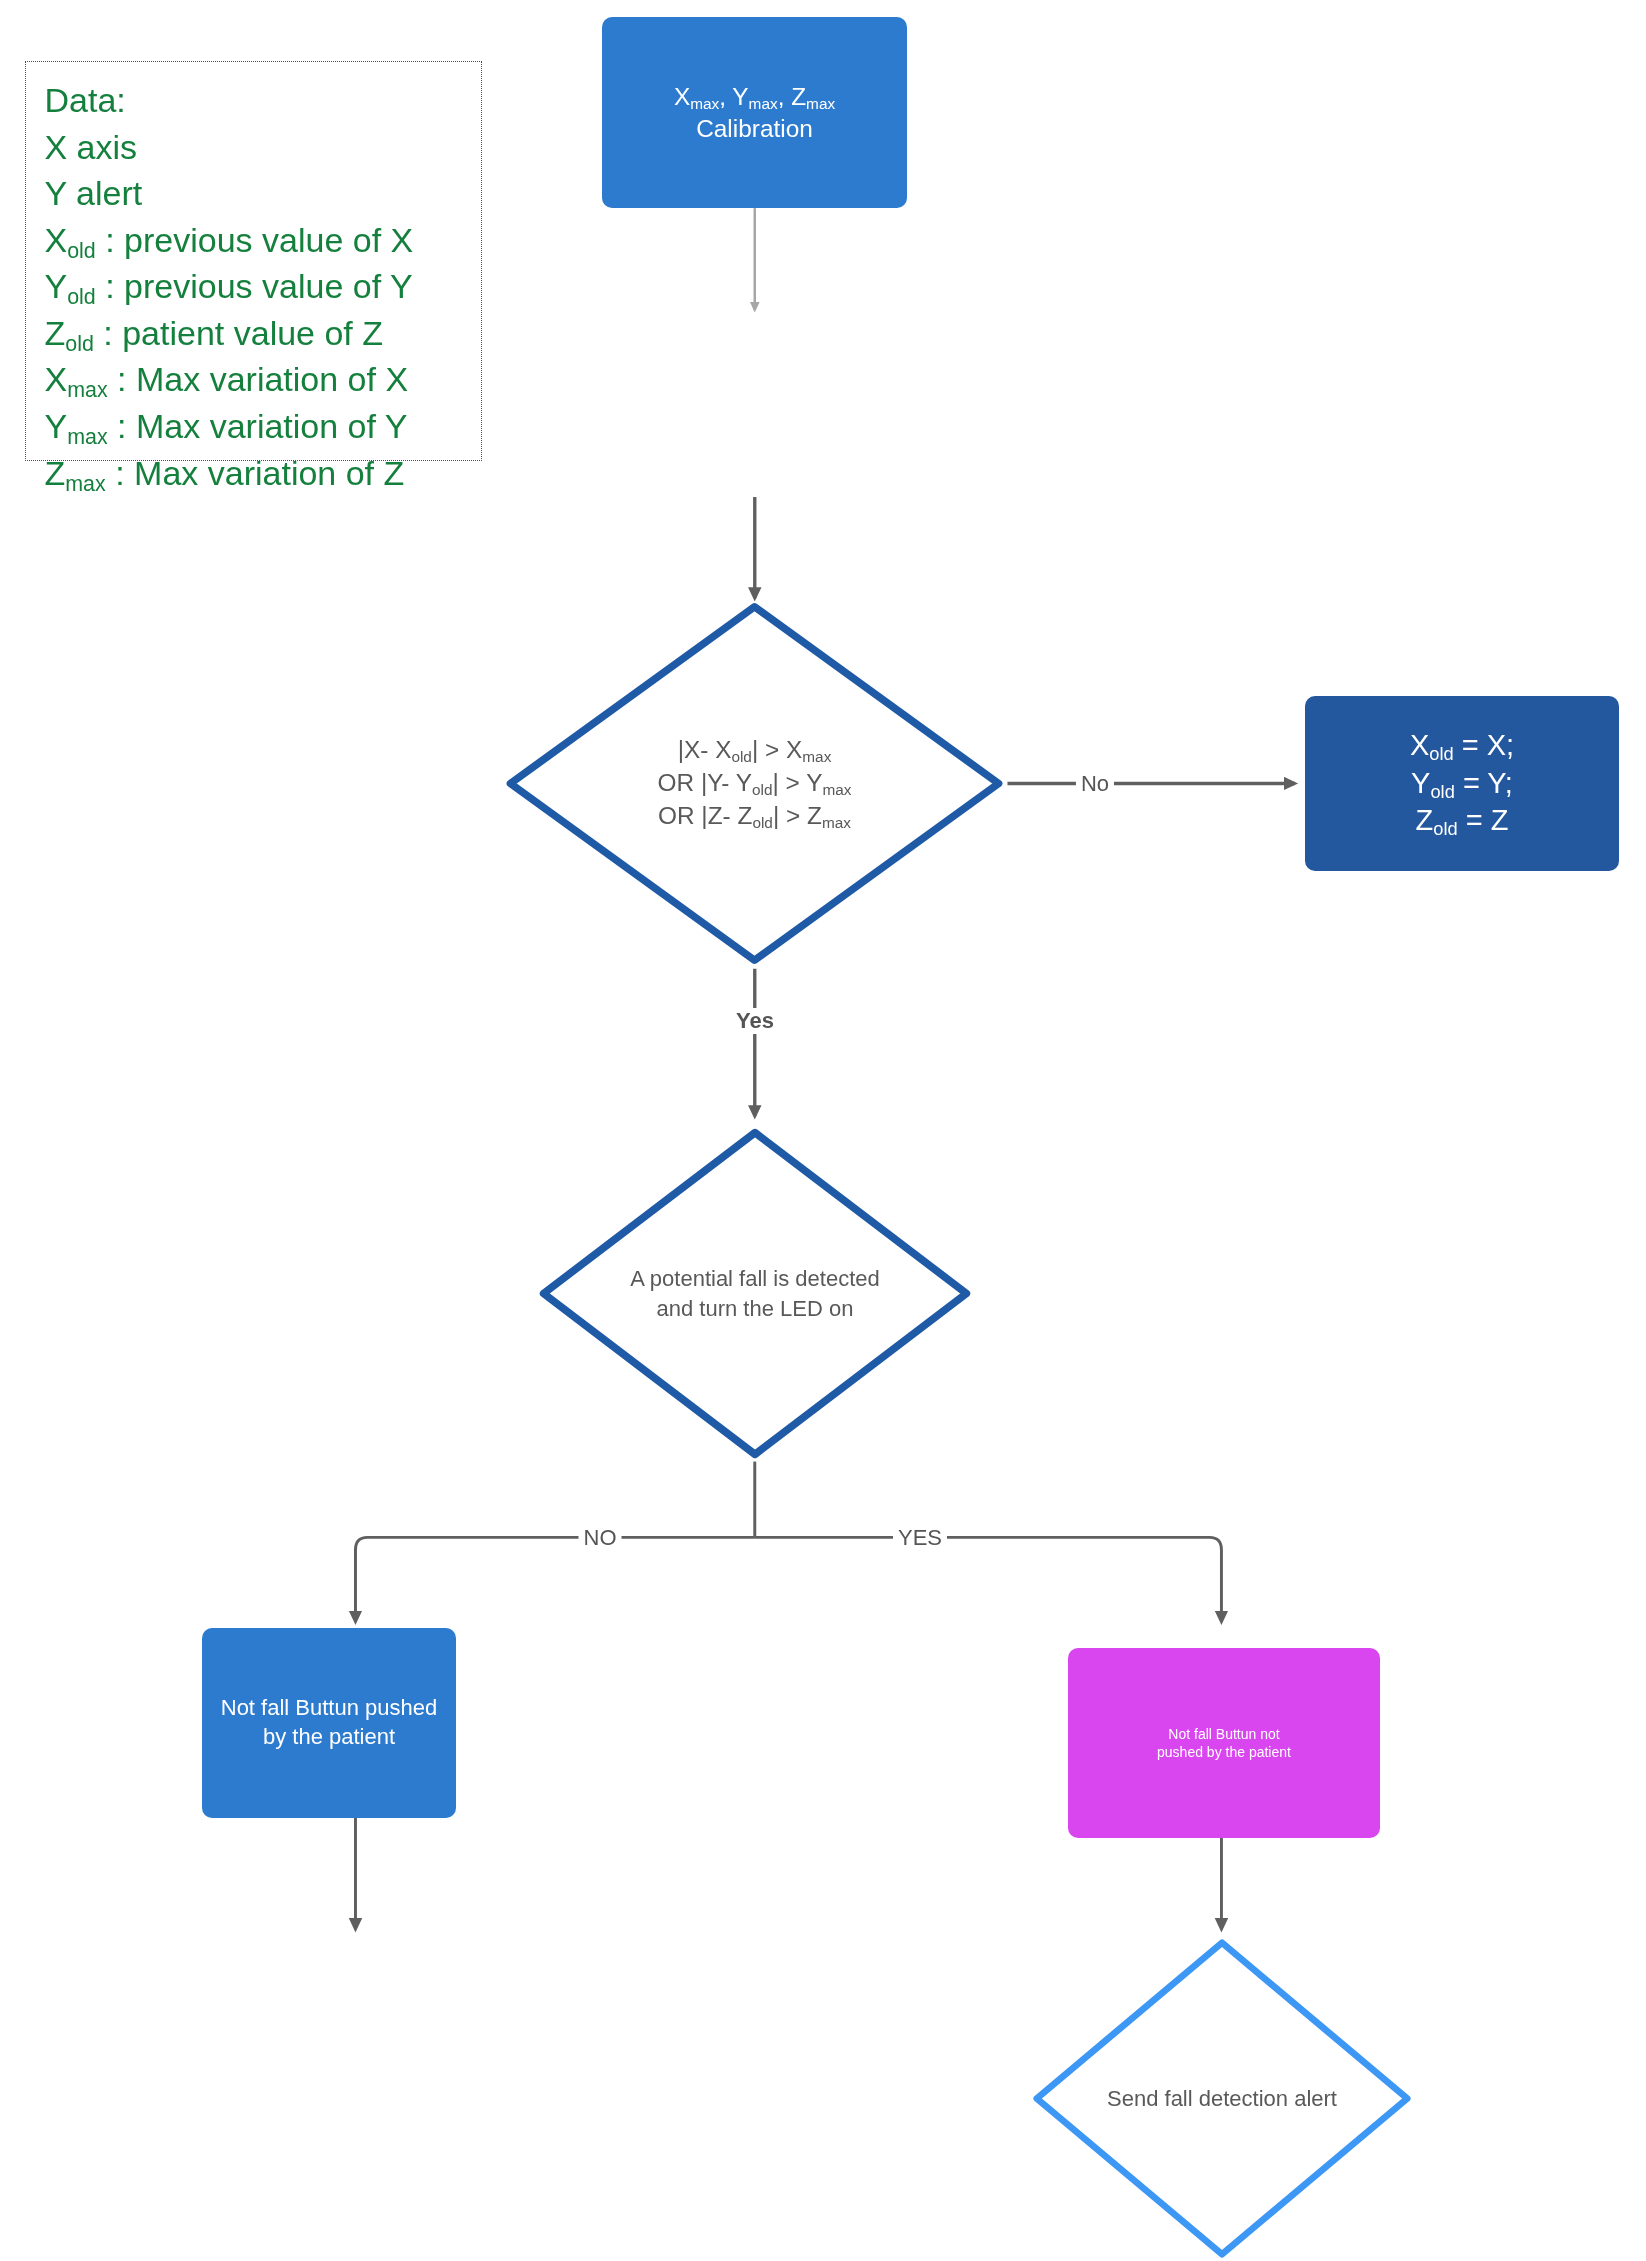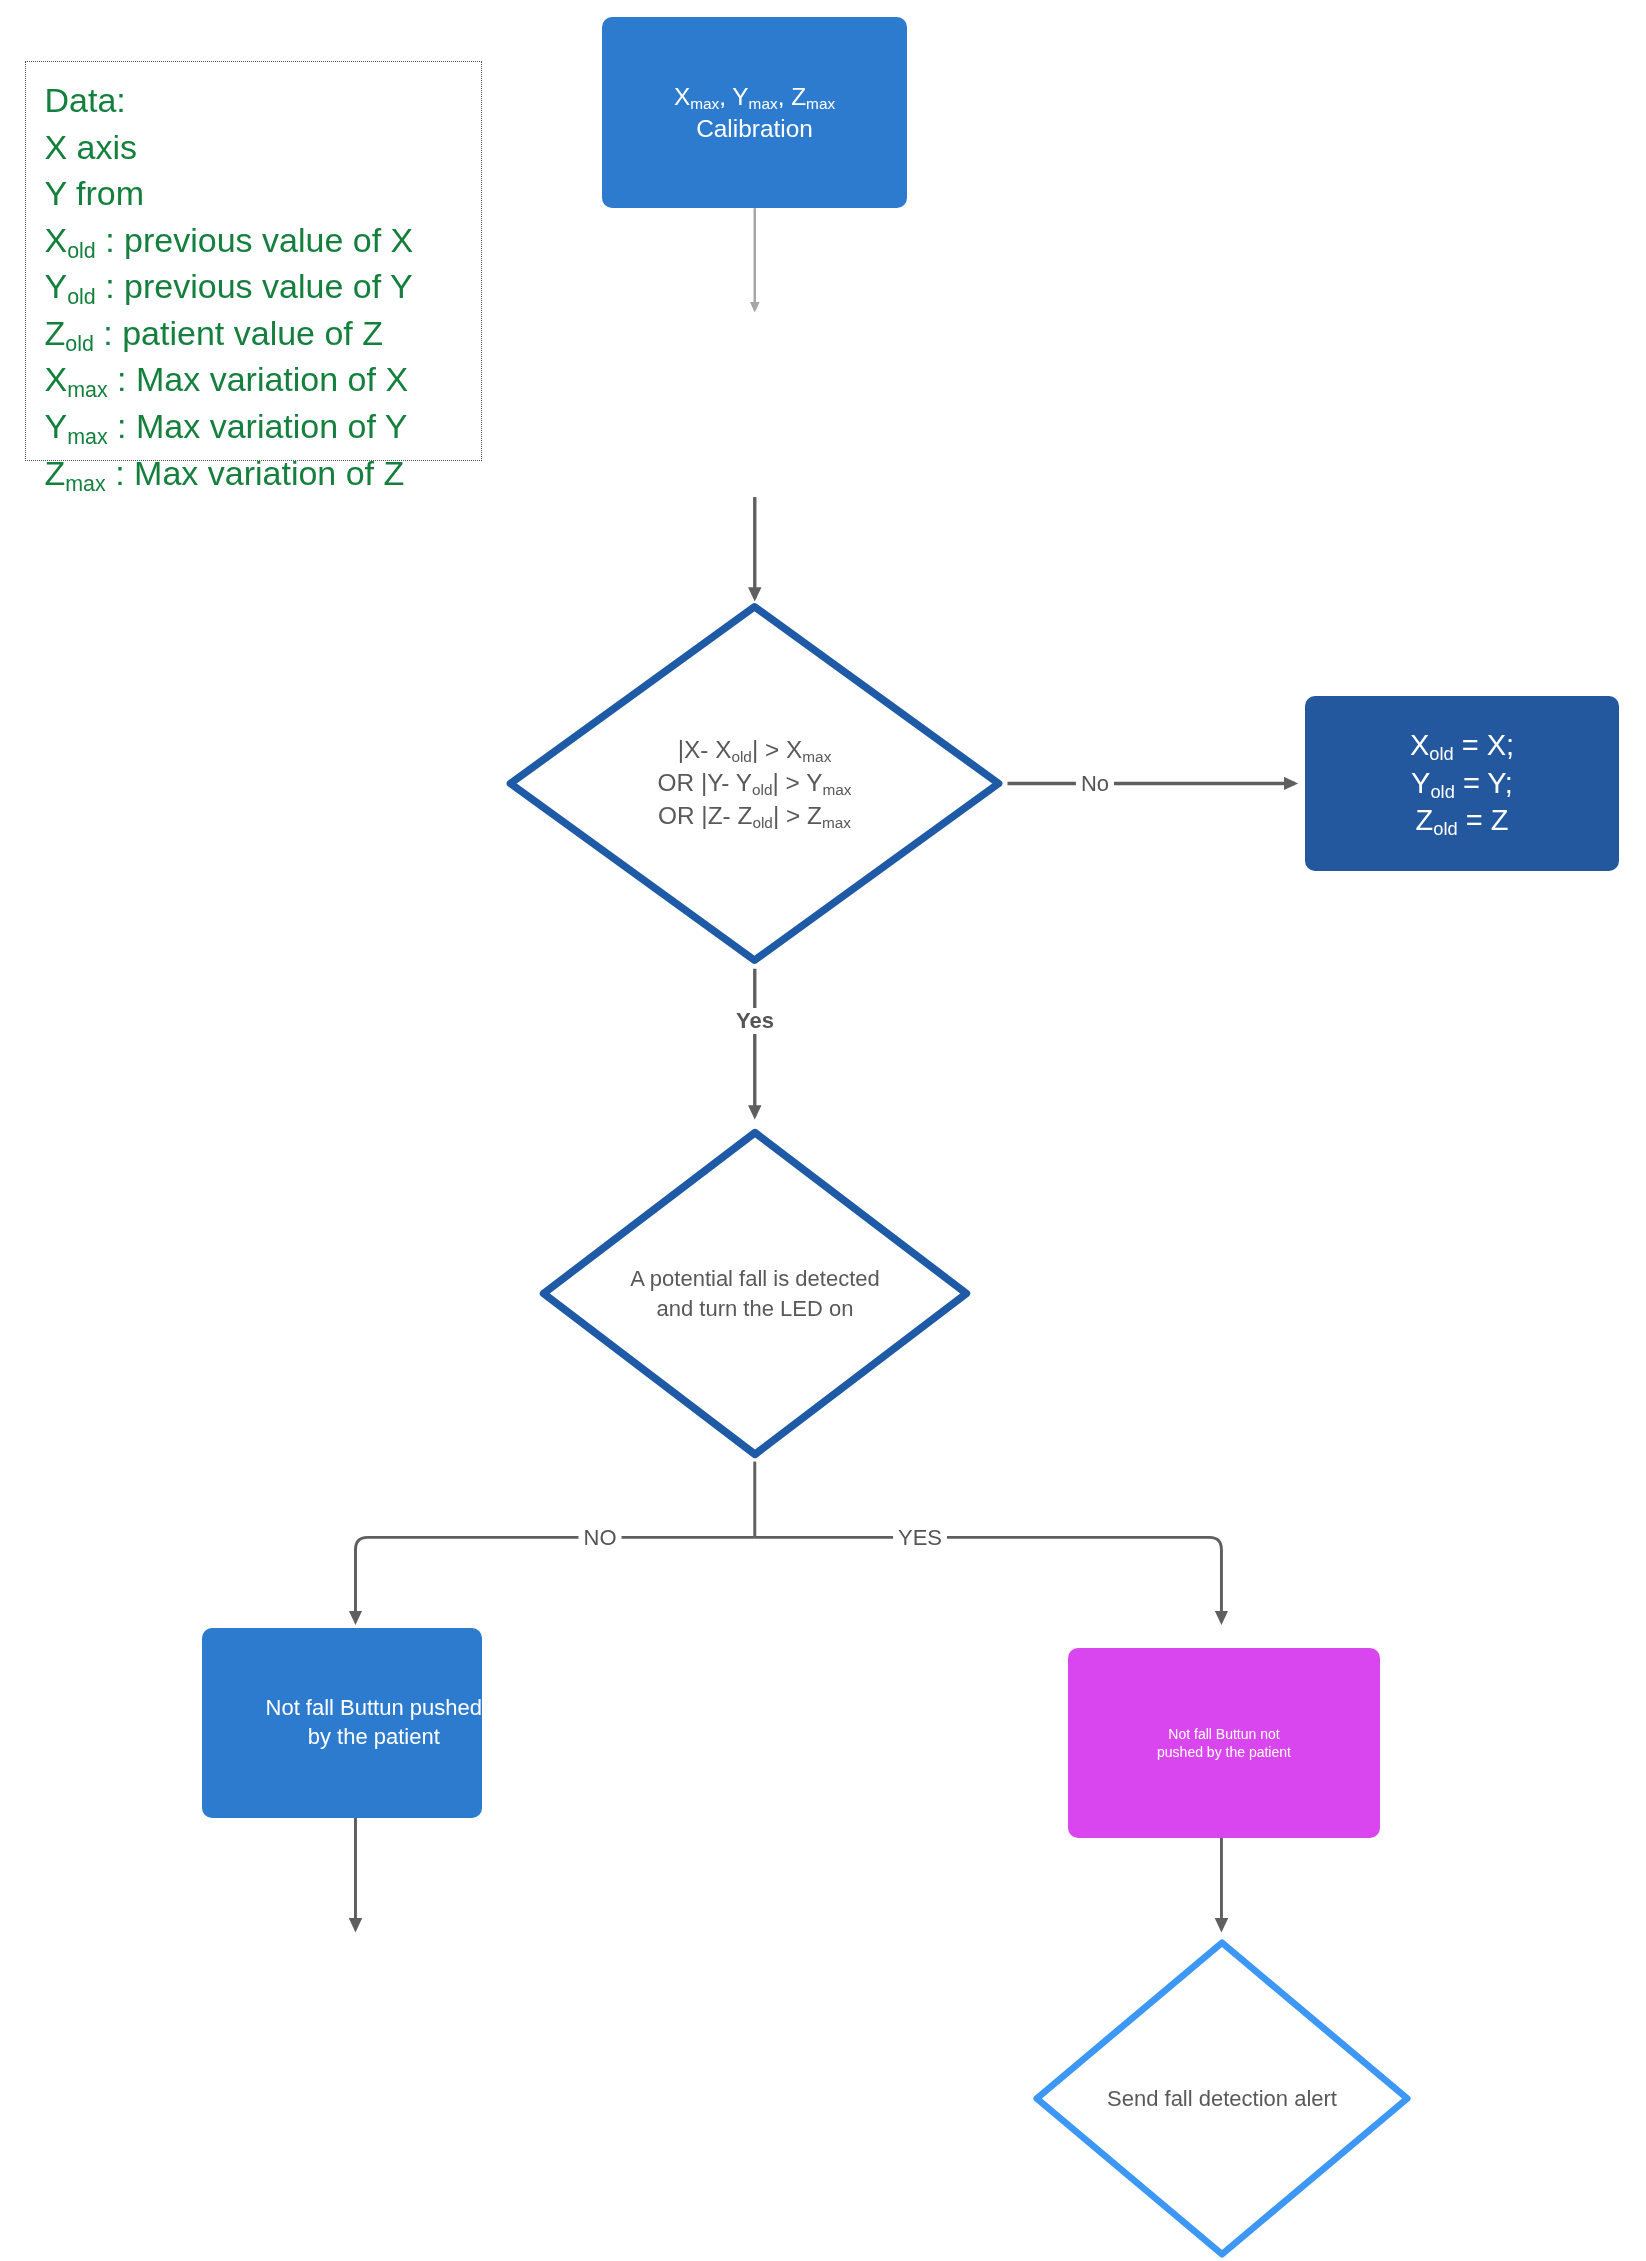--- a/index.html
+++ b/index.html
@@ -148,21 +148,21 @@
   </svg>
 
   <div class="legend">
     <div class="legend-line">
       <span>Data:</span><sub></sub><span></span>
     </div>
     <div class="legend-line">
       <span>X axis</span><sub></sub><span></span>
     </div>
     <div class="legend-line">
-      <span>Y from</span><sub></sub><span></span>
+      <span>Y alert</span><sub></sub><span></span>
     </div>
     <div class="legend-line">
       <span>X</span><sub>old</sub><span> : previous value of X</span>
     </div>
     <div class="legend-line">
       <span>Y</span><sub>old</sub><span> : previous value of Y</span>
     </div>
     <div class="legend-line">
       <span>Z</span><sub>old</sub><span> : patient value of Z</span>
     </div>
@@ -218,21 +218,21 @@
       <div>
         <div>A potential fall is detected</div>
         <div>and turn the LED on</div>
       </div>
     </div>
   </div>
 
   <div class="edge-label" style="left:600px; top:1538px;">NO</div>
   <div class="edge-label" style="left:920px; top:1538px;">YES</div>
 
-  <div class="node-box" style="left:202px; top:1628px; width:280px; height:190px; background:#2d7bcf; font-size:22px;justify-content:flex-end;">
+  <div class="node-box" style="left:202px; top:1628px; width:254px; height:190px; background:#2d7bcf; font-size:22px;">
     <div>
       <span class="txt">Not fall Buttun pushed</span>
       <span class="txt">by the patient</span>
     </div>
   </div>
 
   <div class="node-box" style="left:1068px; top:1628px; width:312px; height:190px; background:#d946ef; font-size:14px;margin-top:20px;">
     <div>
       <span class="txt">Not fall Buttun not</span>
       <span class="txt">pushed by the patient</span>

